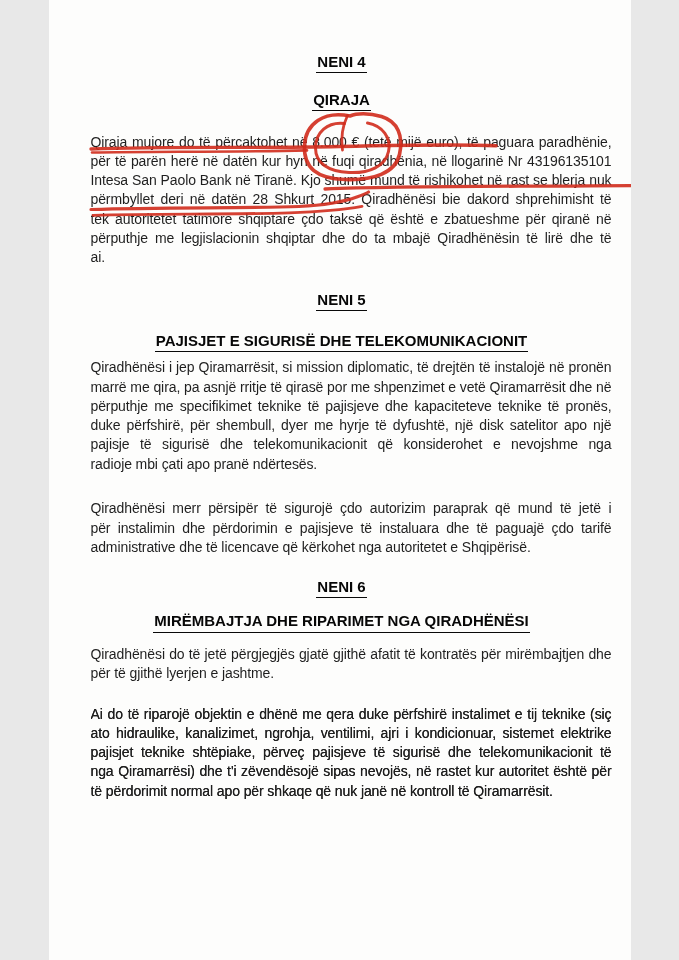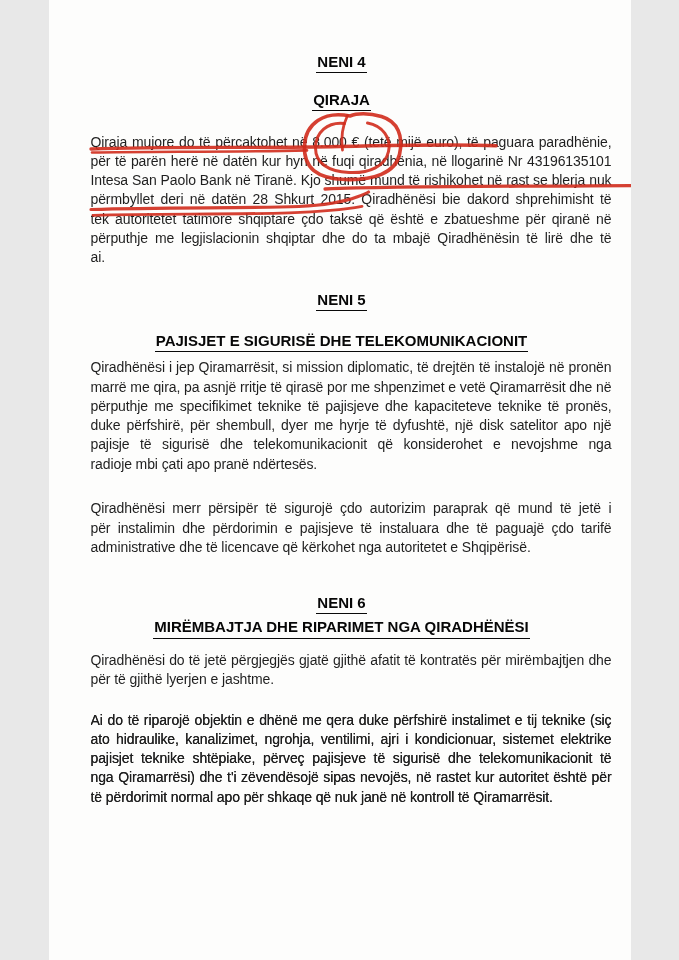--- a/index.html
+++ b/index.html
@@ -43,22 +43,22 @@
   .para.heavy .tline{
     text-shadow:0 0 0.55px rgba(25,25,25,0.95);
   }
   
   .content > :nth-child(2){margin-top:16.7px;}
   .content > :nth-child(3){margin-top:21.3px;}
   .content > :nth-child(4){margin-top:22px;}
   .content > :nth-child(5){margin-top:19.7px;}
   .content > :nth-child(6){margin-top:6.3px;}
   .content > :nth-child(7){margin-top:25.2px;}
-  .content > :nth-child(8){margin-top:36px;}
-  .content > :nth-child(9){margin-top:3px;}
+  .content > :nth-child(8){margin-top:20px;}
+  .content > :nth-child(9){margin-top:13px;}
   .content > :nth-child(10){margin-top:12.3px;}
   .content > :nth-child(11){margin-top:21px;}
   .pen{
     position:absolute;inset:0;
     width:679px;height:960px;
     pointer-events:none;
   }
   .pen path{
     fill:none;
     stroke:#d02b1c;

